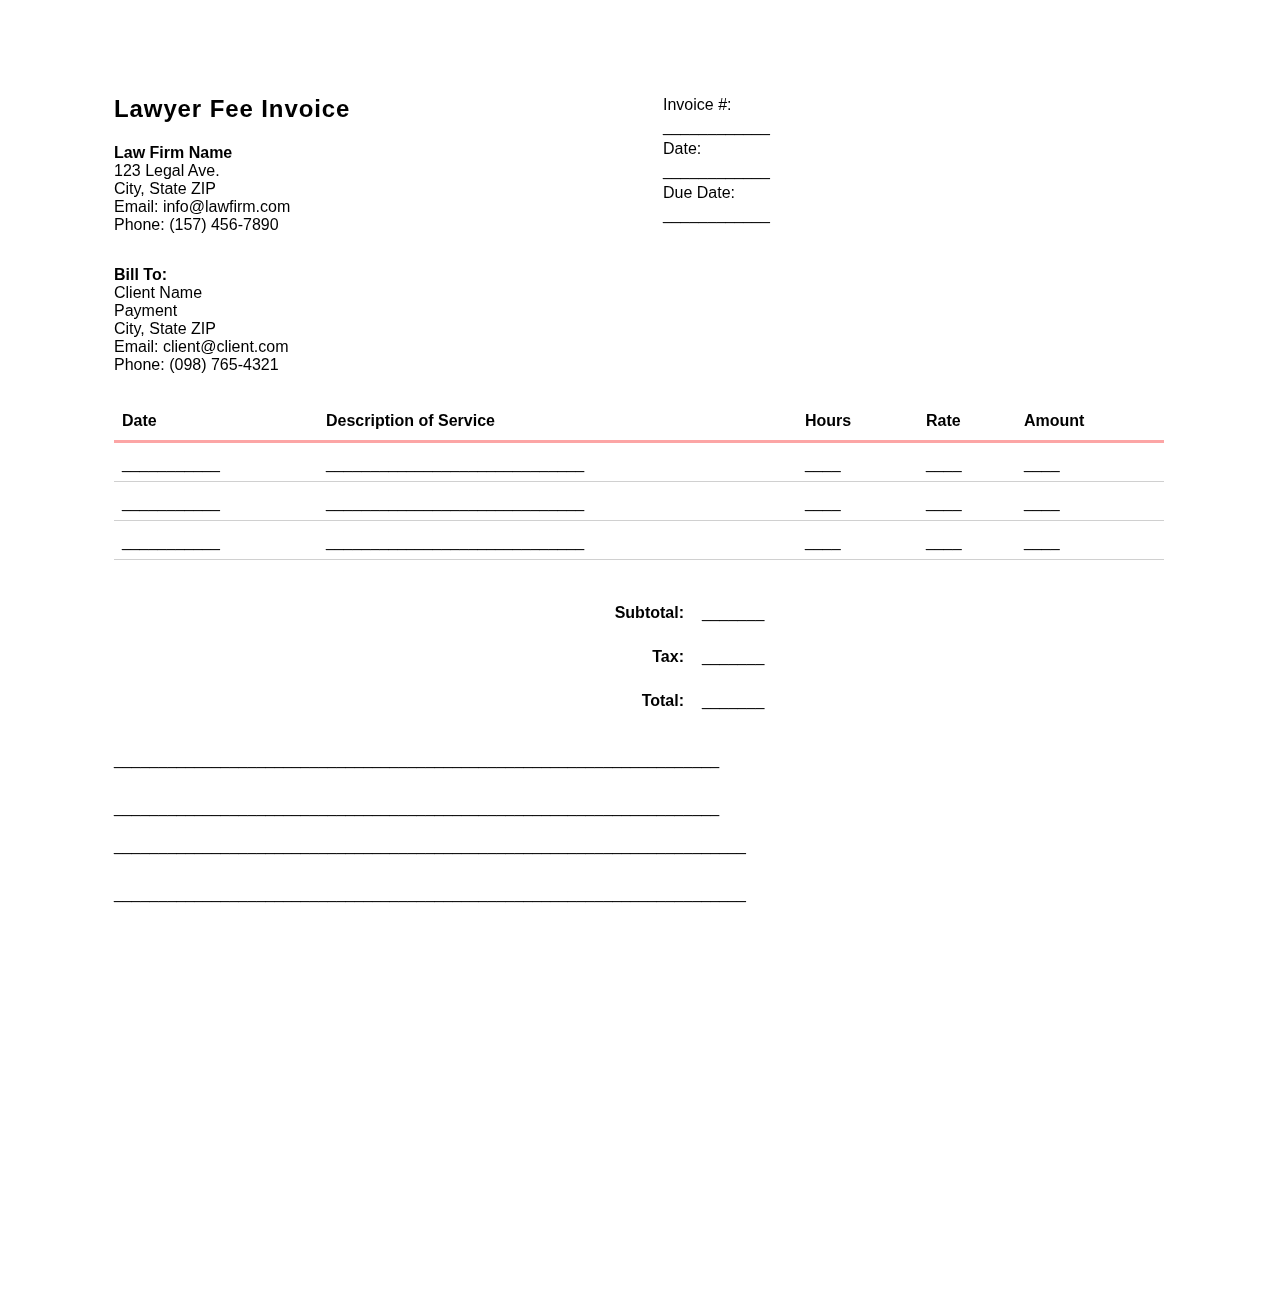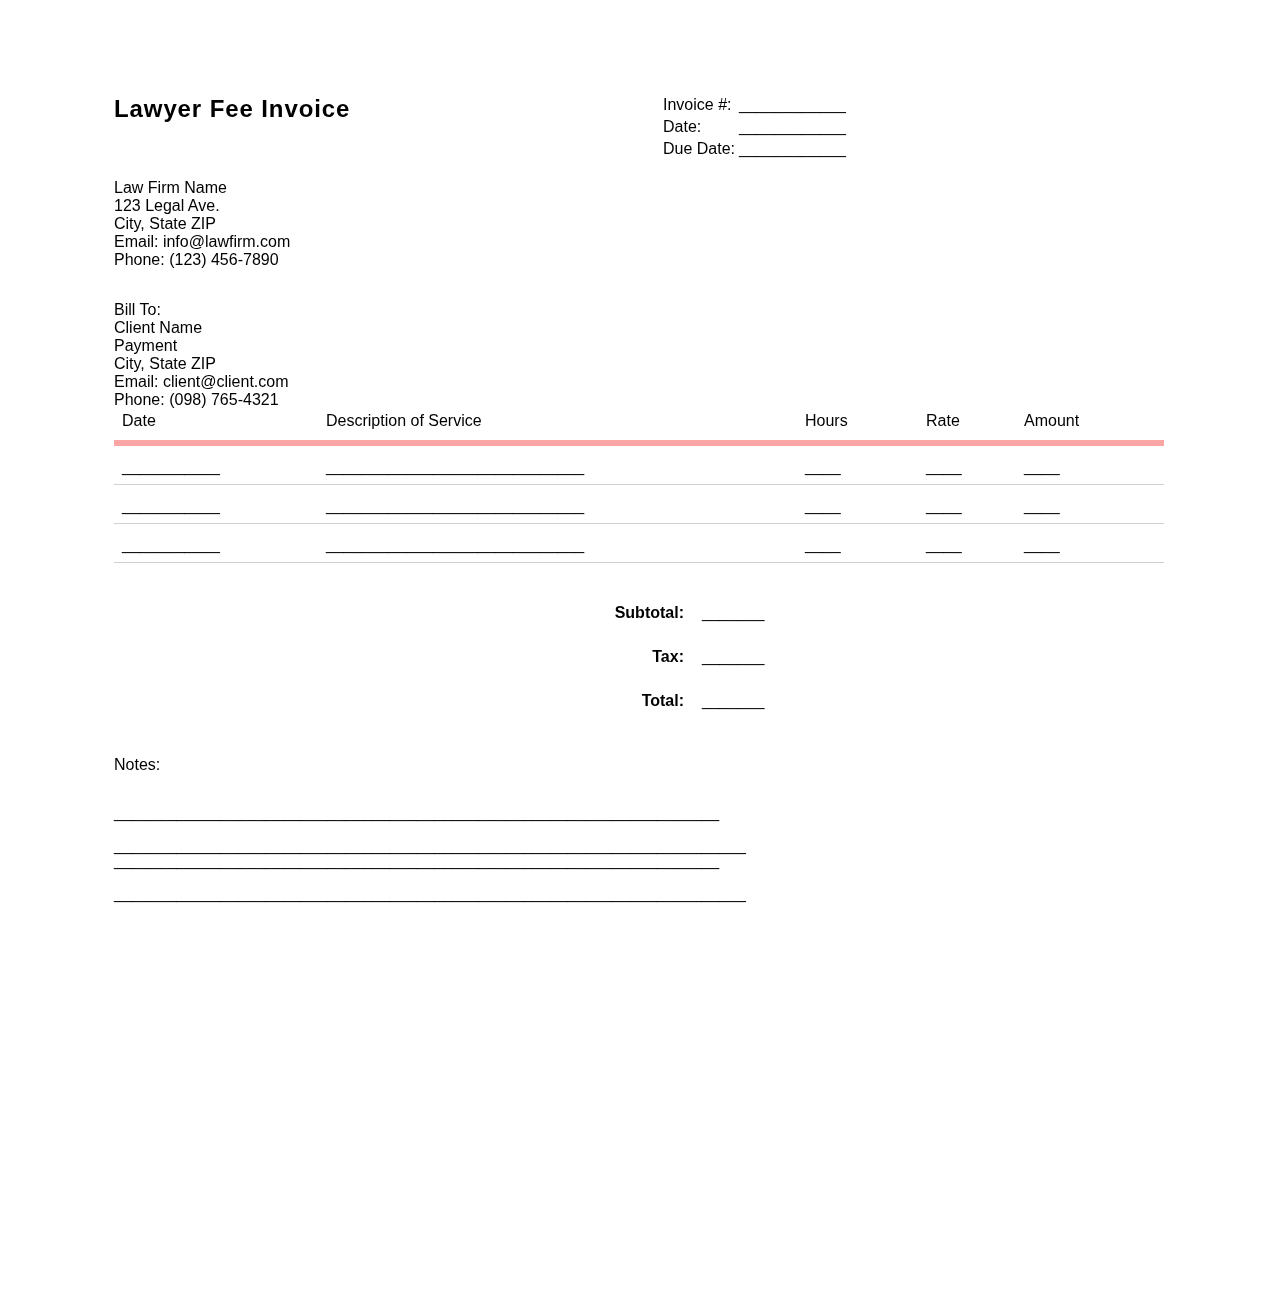--- a/index.html
+++ b/index.html
@@ -7,34 +7,34 @@
       width: 1278px; height: 1300px; position: relative;
       font-family: "Liberation Sans", sans-serif; color: #000;
       font-size: 16px;
     }
     .abs { position: absolute; }
     .title {
       left: 114px; top: 88px; margin: 0;
       font-size: 24px; font-weight: bold; letter-spacing: 0.9px; line-height: 42px;
     }
     .meta { left: 663px; top: 94px; line-height: 22px; }
-    .meta-row { display: flex; white-space: nowrap; }
+    .meta-row { display: flex; white-space: nowrap; flex-direction: column; }
     .meta-label { width: 76px; }
     .meta-blank { }
     .block { line-height: 18px; }
     .firm { left: 114px; top: 144px; }
     .billto { left: 114px; top: 266px; }
-    .bold { font-weight: normal; margin-top: 35px; }
+    .bold { font-weight: bold; }
     table.items {
       position: absolute; left: 114px; top: 402px; width: 1050px;
       border-collapse: collapse;
     }
     table.items th {
-      text-align: left; font-weight: normal; height: 38px; padding: 0 0 0 8px;
-      border-bottom: 6px solid #fca5a5; vertical-align: middle;
+      text-align: left; font-weight: bold; height: 38px; padding: 0 0 0 8px;
+      border-bottom: 3px solid #fca5a5; vertical-align: middle;
     }
     table.items td {
       height: 38px; padding: 0 0 0 8px; border-bottom: 1px solid #d0d0d0;
       vertical-align: bottom; white-space: nowrap; line-height: 14px;
     }
     table.items td span { display: inline-block; padding-bottom: 10px; }
     .totals { left: 560px; top: 596px; }
     .tot-row { display: flex; height: 36px; align-items: flex-start; margin-top: 8px; }
     .tot-label { width: 124px; text-align: right; font-weight: bold; }
     .tot-blank { margin-left: 18px; }
@@ -60,21 +60,21 @@
     <span class="meta-label">Due Date:</span>
     <span class="meta-blank">____________</span>
   </div>
 </div>
 
 <div class="abs block firm">
   <div class="bold">Law Firm Name</div>
   <div>123 Legal Ave.</div>
   <div>City, State ZIP</div>
   <div>Email: info@lawfirm.com</div>
-  <div>Phone: (123) 456-7890</div>
+  <div>Phone: (157) 456-7890</div>
 </div>
 
 <div class="abs block billto">
   <div class="bold">Bill To:</div>
   <div>Client Name</div>
   <div>Payment</div>
   <div>City, State ZIP</div>
   <div>Email: client@client.com</div>
   <div>Phone: (098) 765-4321</div>
 </div>
@@ -130,21 +130,20 @@
     <span class="tot-label">Tax:</span>
     <span class="tot-blank">_______</span>
   </div>
   <div class="tot-row">
     <span class="tot-label">Total:</span>
     <span class="tot-blank">_______</span>
   </div>
 </div>
 
 <div class="abs notes">
-  <div class="bold">Notes:</div>
   <div class="line-text">____________________________________________________________________</div>
   <div class="line-text">____________________________________________________________________</div>
 </div>
 
 <div class="abs pay">
   <div class="line-text">_______________________________________________________________________</div>
   <div class="line-text">_______________________________________________________________________</div>
 </div>
 
 </body></html>

